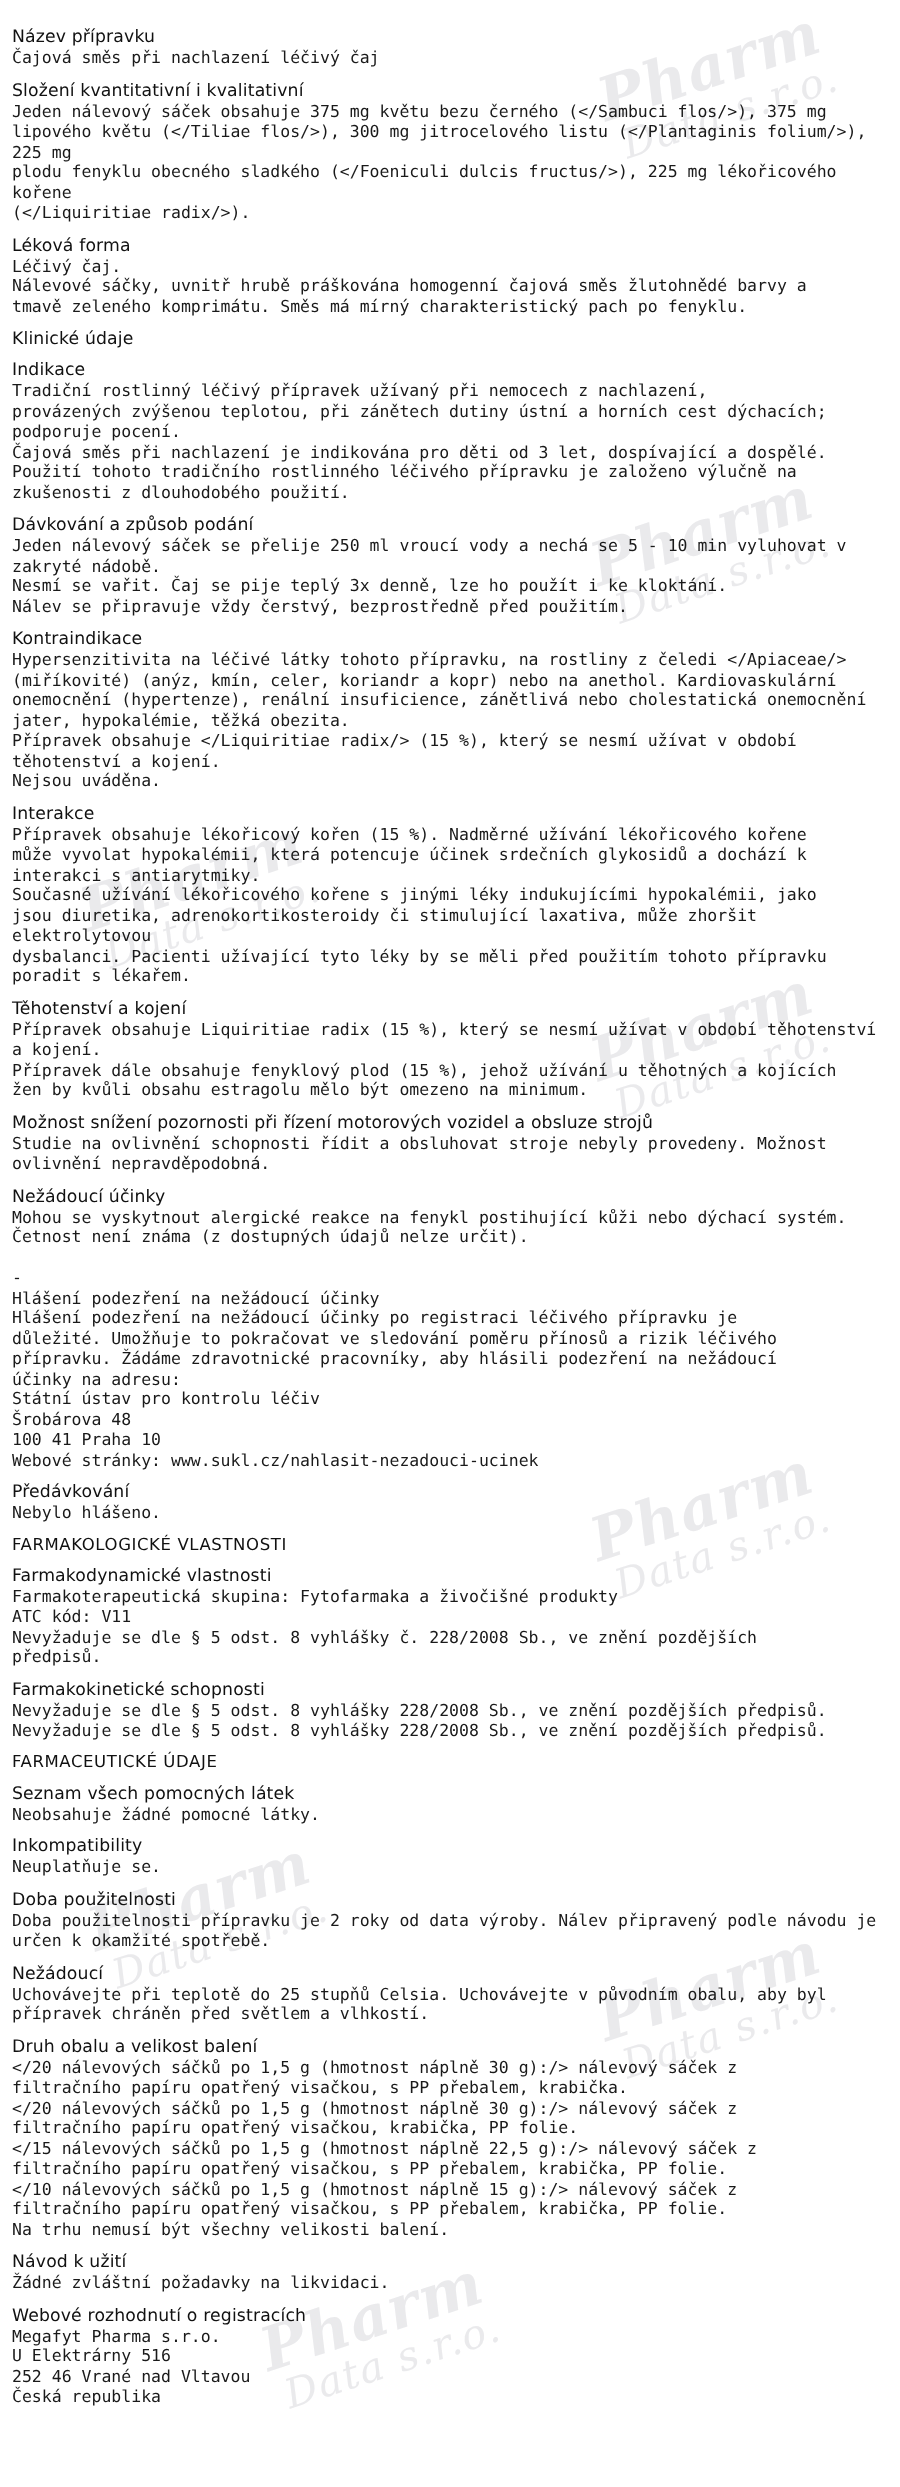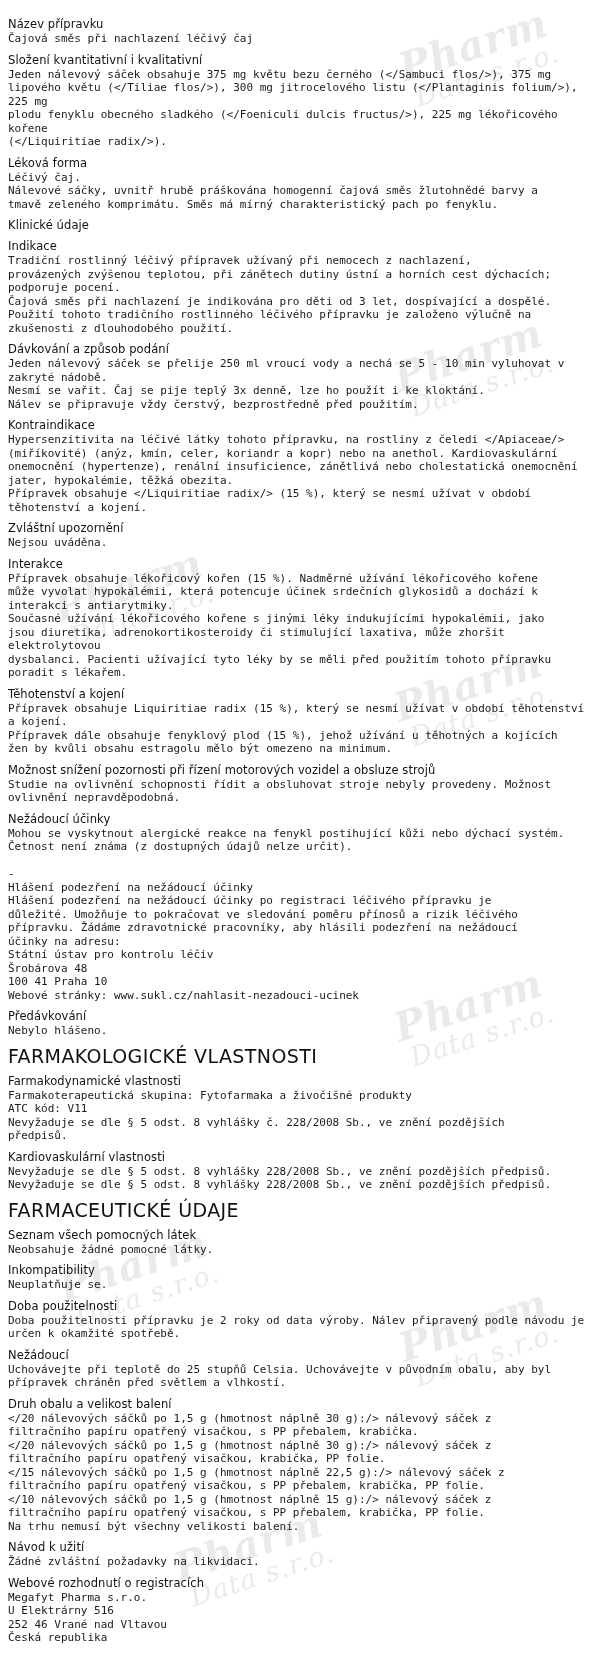--- a/index.html
+++ b/index.html
@@ -56,21 +56,21 @@
   }
   h2.sec {
     font-family: "DejaVu Sans", sans-serif;
     font-size: 11.5px;
     font-weight: normal;
     margin: 7px 0 1px 0;
     color: #111;
     letter-spacing: 0.1px;
   }
   h2.sec.caps {
-    font-size: 19px;
+    font-size: 11px;
     letter-spacing: 0.4px;
   }
   p.txt {
     font-size: 11px;
     line-height: 13.5px;
     margin: 0 0 0 0;
     white-space: pre-wrap;
     word-break: break-word;
   }
   .block + .block { margin-top: 0; }
@@ -156,21 +156,20 @@
       <div class="block">
         <h2 class="sec">Kontraindikace</h2>
         <p class="txt">Hypersenzitivita na léčivé látky tohoto přípravku, na rostliny z čeledi &lt;/Apiaceae/&gt;
 (miříkovité) (anýz, kmín, celer, koriandr a kopr) nebo na anethol. Kardiovaskulární
 onemocnění (hypertenze), renální insuficience, zánětlivá nebo cholestatická onemocnění
 jater, hypokalémie, těžká obezita.
 Přípravek obsahuje &lt;/Liquiritiae radix/&gt; (15 %), který se nesmí užívat v období
 těhotenství a kojení.</p>
       </div>
       <div class="block">
-        <h2 class="sec">Zvláštní upozornění</h2>
         <p class="txt">Nejsou uváděna.</p>
       </div>
       <div class="block">
         <h2 class="sec">Interakce</h2>
         <p class="txt">Přípravek obsahuje lékořicový kořen (15 %). Nadměrné užívání lékořicového kořene
 může vyvolat hypokalémii, která potencuje účinek srdečních glykosidů a dochází k
 interakci s antiarytmiky.
 Současné užívání lékořicového kořene s jinými léky indukujícími hypokalémii, jako
 jsou diuretika, adrenokortikosteroidy či stimulující laxativa, může zhoršit elektrolytovou
 dysbalanci. Pacienti užívající tyto léky by se měli před použitím tohoto přípravku
@@ -213,21 +212,21 @@
         <p class="txt"></p>
       </div>
       <div class="block">
         <h2 class="sec">Farmakodynamické vlastnosti</h2>
         <p class="txt">Farmakoterapeutická skupina: Fytofarmaka a živočišné produkty
 ATC kód: V11
 Nevyžaduje se dle § 5 odst. 8 vyhlášky č. 228/2008 Sb., ve znění pozdějších
 předpisů.</p>
       </div>
       <div class="block">
-        <h2 class="sec">Kardiovaskulární vlastnosti</h2>
+        <h2 class="sec">Farmakokinetické schopnosti</h2>
         <p class="txt">Nevyžaduje se dle § 5 odst. 8 vyhlášky 228/2008 Sb., ve znění pozdějších předpisů.</p>
       </div>
       <div class="block">
         <p class="txt">Nevyžaduje se dle § 5 odst. 8 vyhlášky 228/2008 Sb., ve znění pozdějších předpisů.</p>
       </div>
       <div class="block">
         <h2 class="sec caps">FARMACEUTICKÉ ÚDAJE</h2>
         <p class="txt"></p>
       </div>
       <div class="block">

